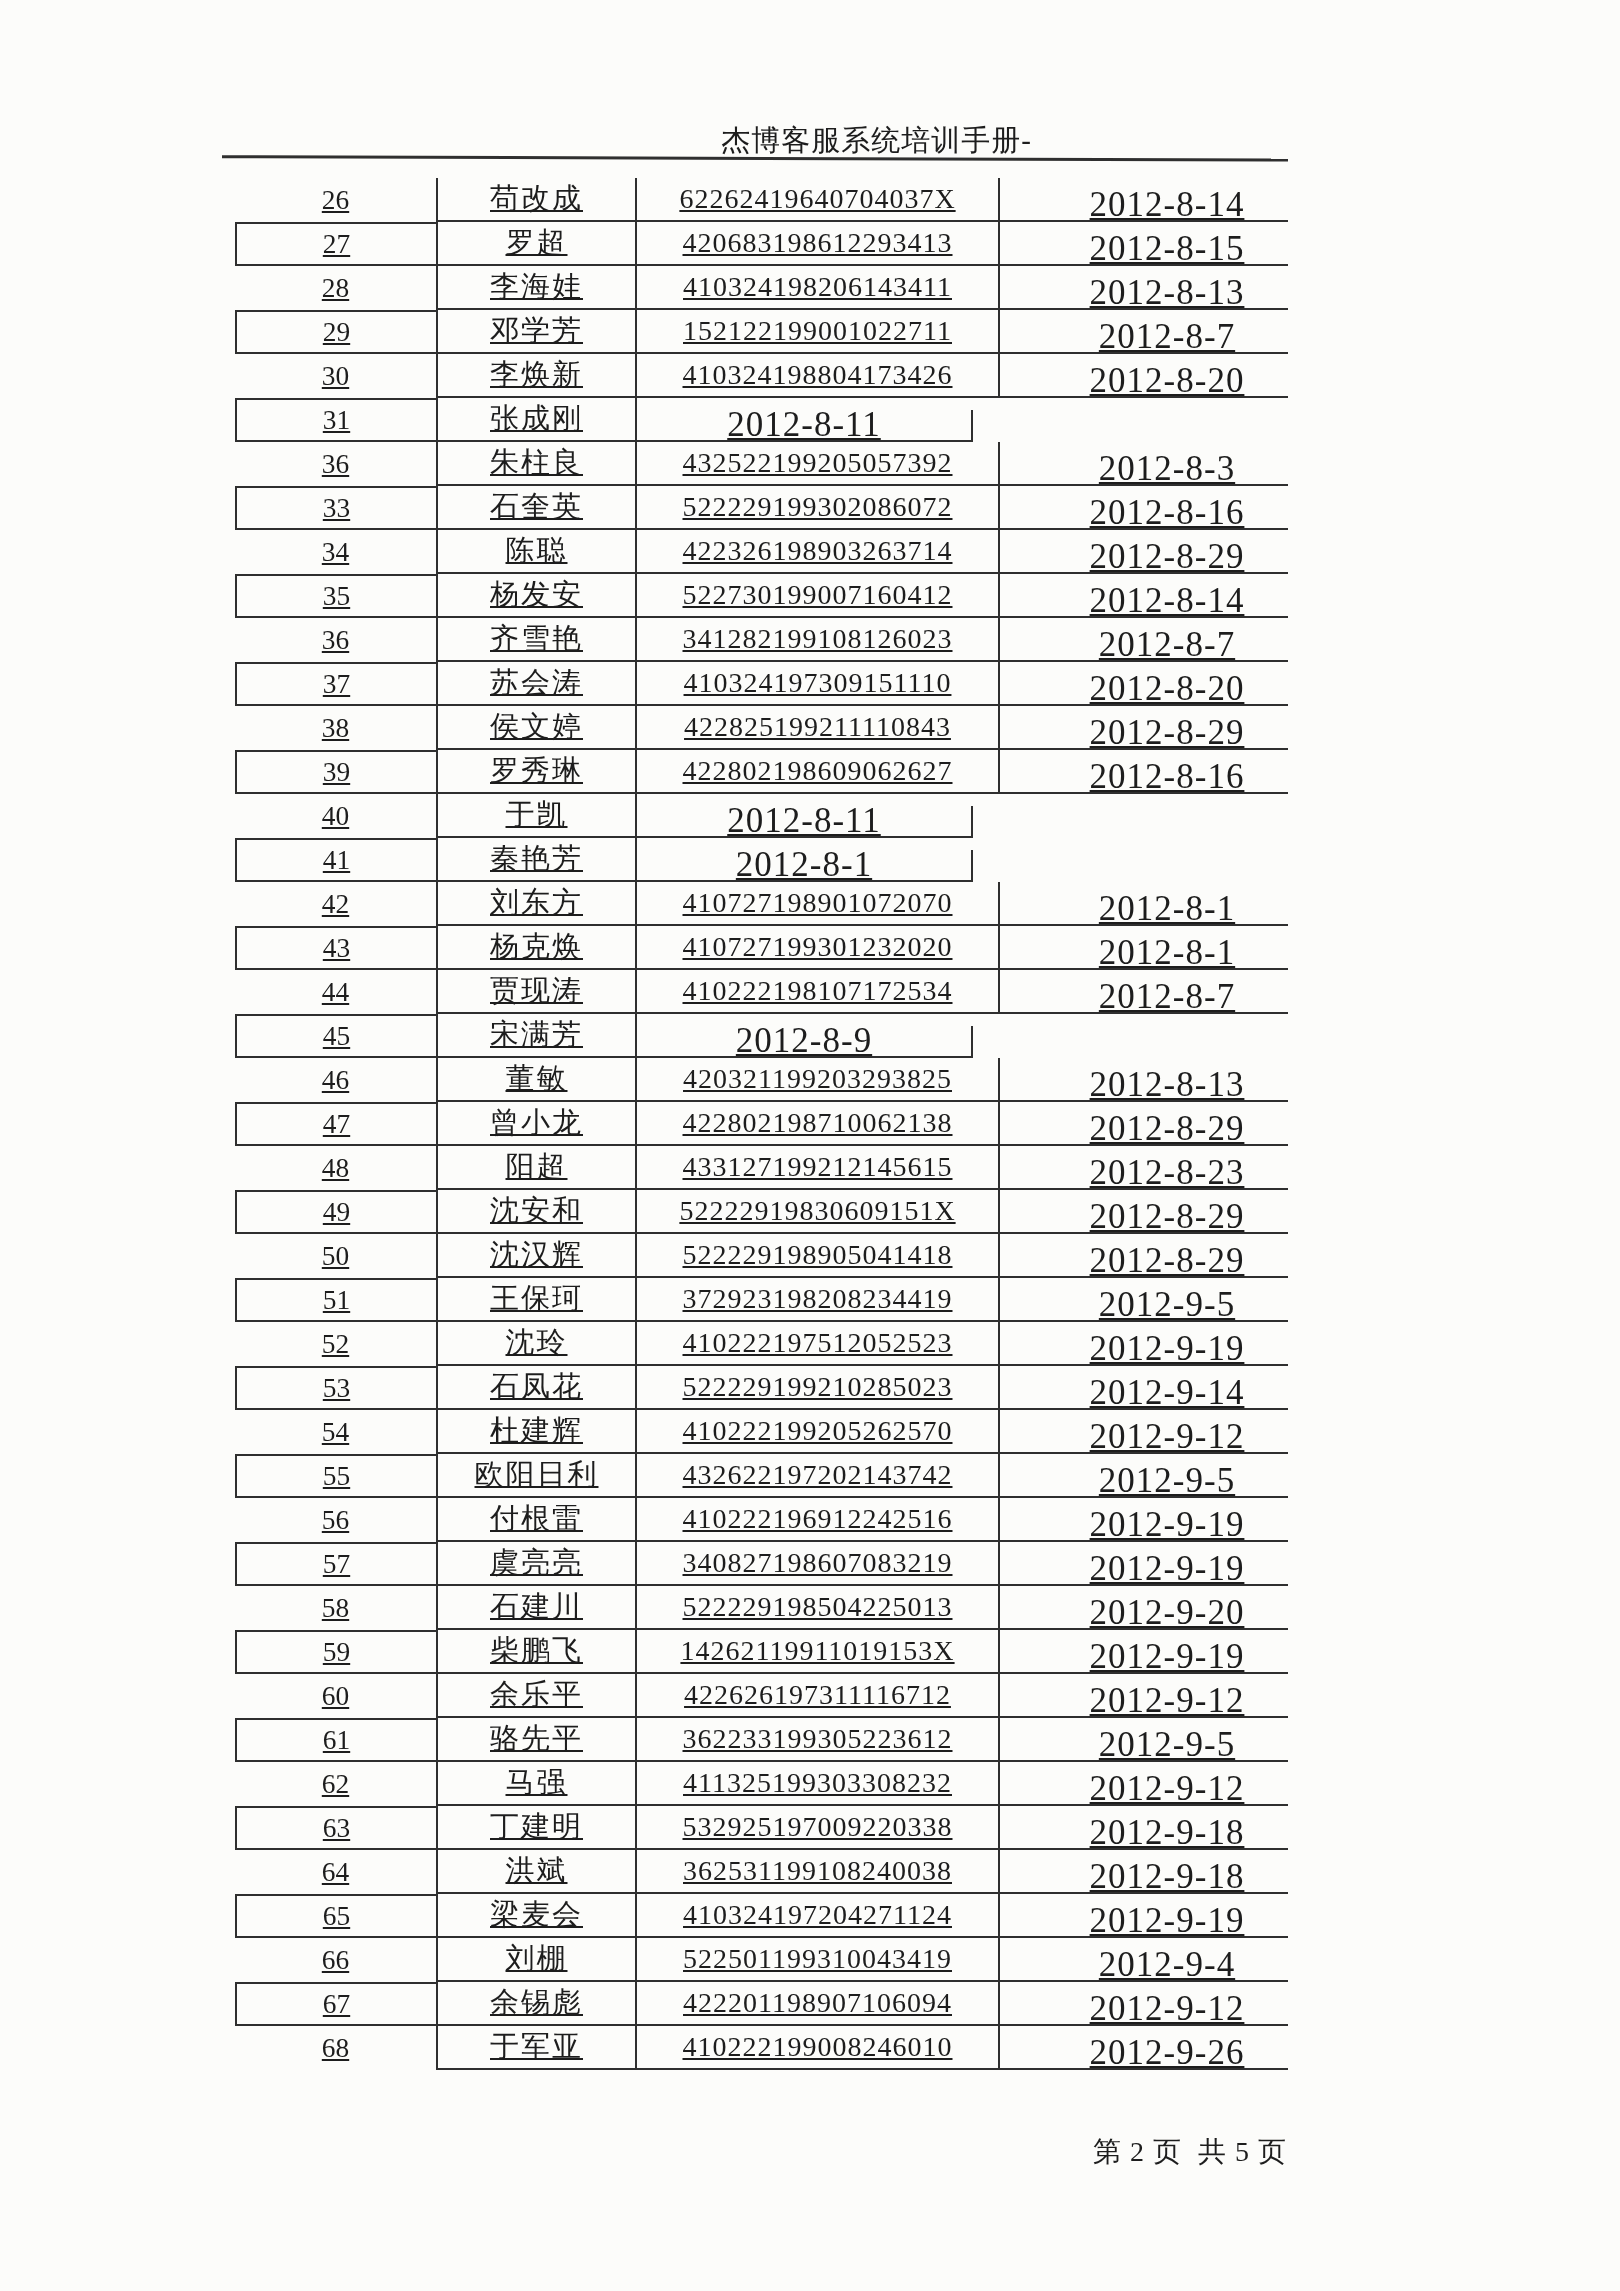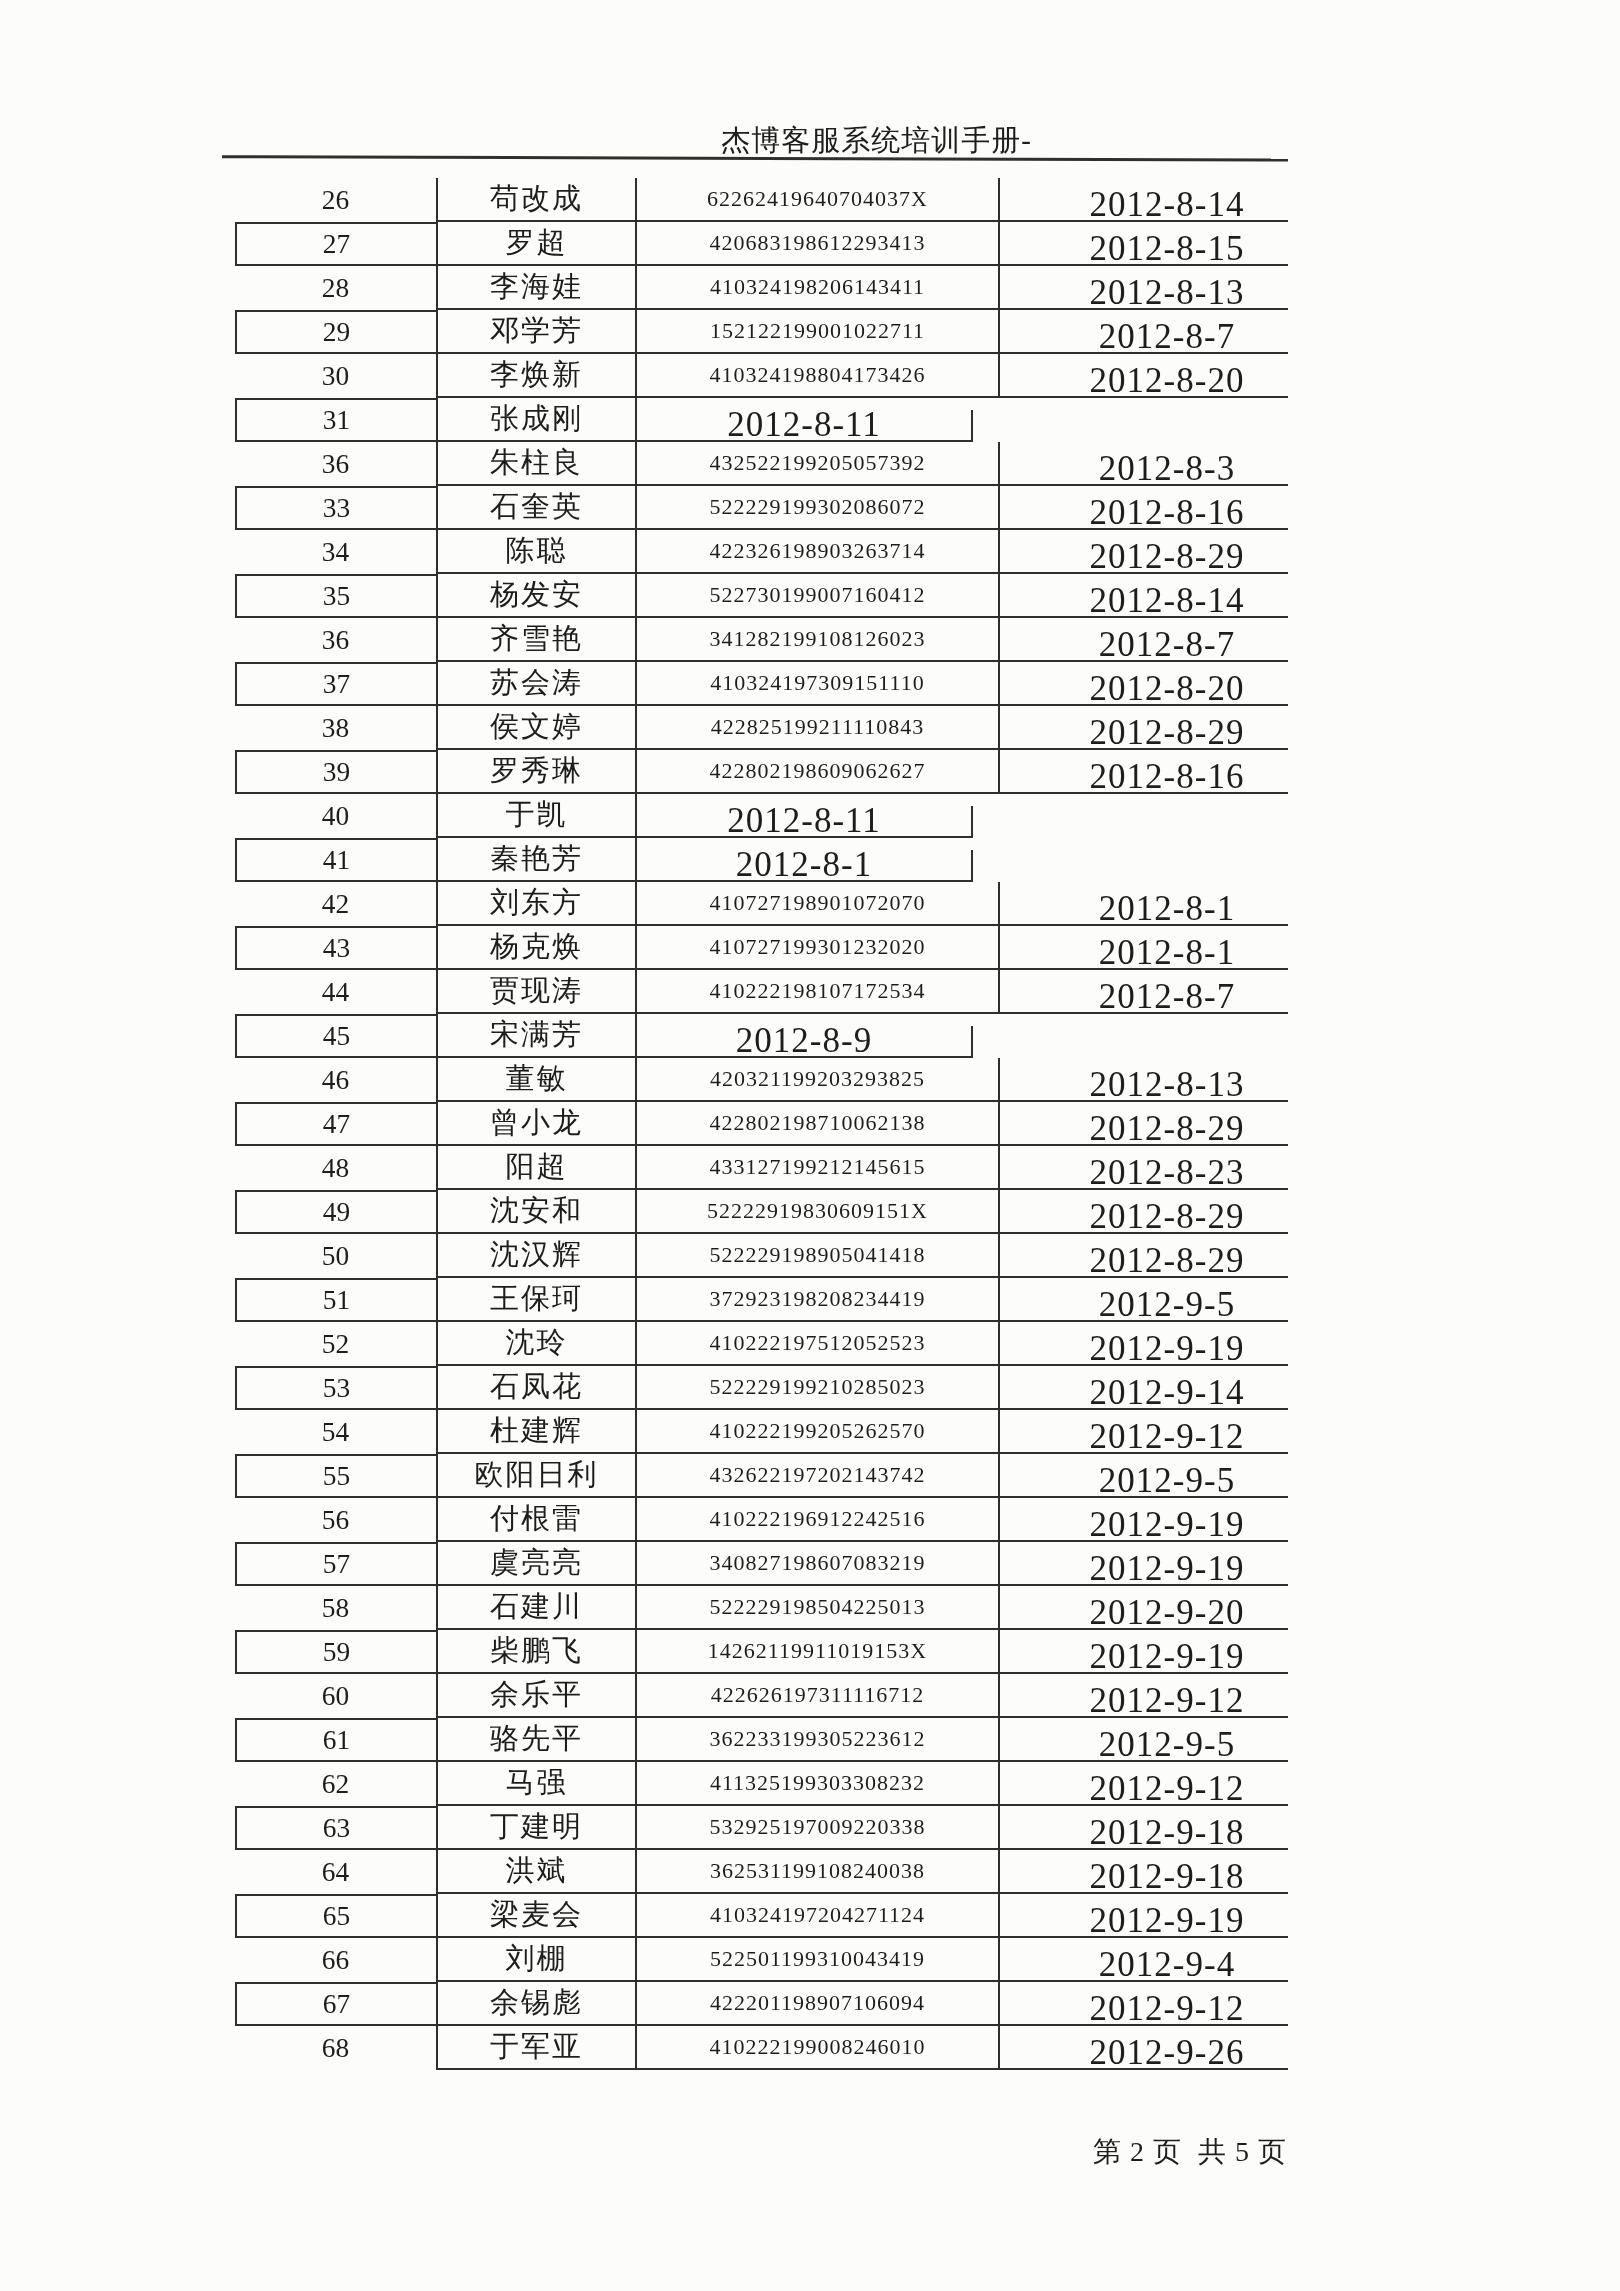--- a/index.html
+++ b/index.html
@@ -40,20 +40,21 @@
   .roster {
     position: absolute;
     top: 178px;
     left: 235px;
     width: 1101px;
   }
   .row {
     display: flex;
     height: 44px;
     box-sizing: border-box;
+    text-decoration: underline;
   }
   .cell {
     box-sizing: border-box;
     display: flex;
     align-items: center;
     justify-content: center;
     overflow: hidden;
     white-space: nowrap;
   }
   .cell.num {
@@ -66,21 +67,21 @@
     border-top: 2px solid var(--line);
     border-bottom: 2px solid var(--line);
   }
   .cell.name {
     width: 199px;
     font-size: 29px;
     letter-spacing: 2px;
   }
   .cell.idno {
     width: 363px;
-    font-size: 22px;
+    font-size: 28px;
     letter-spacing: 1px;
   }
   .cell.date {
     width: 336px;
     font-size: 35px;
     letter-spacing: 1px;
     margin-top: 12px;
   }
   .cell.name, .cell.idno, .cell.date {
     border-right: 2px solid var(--line);

